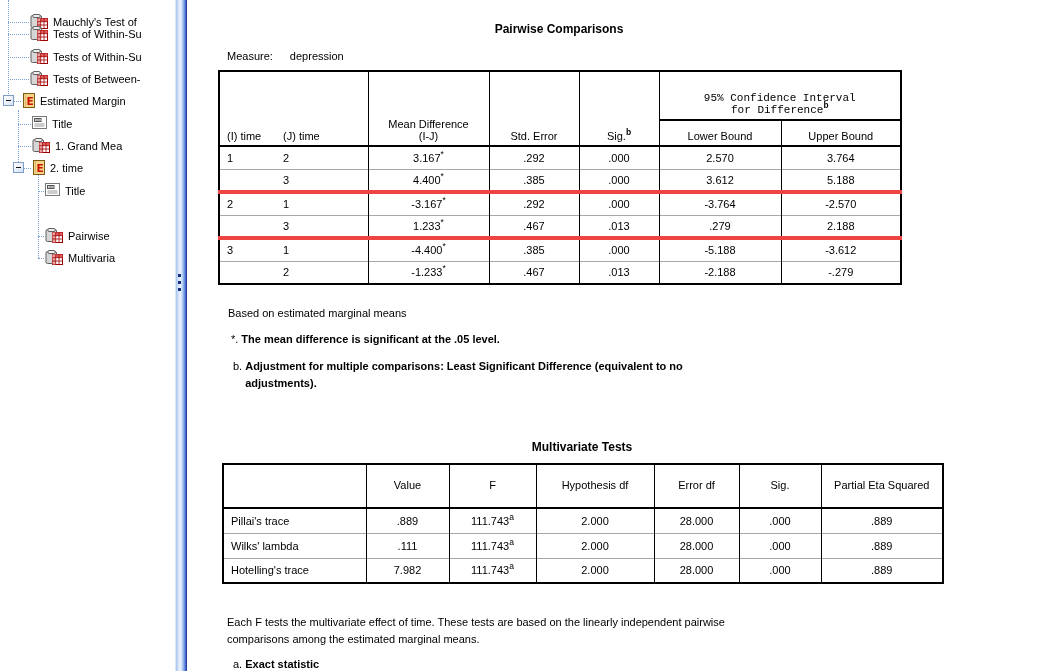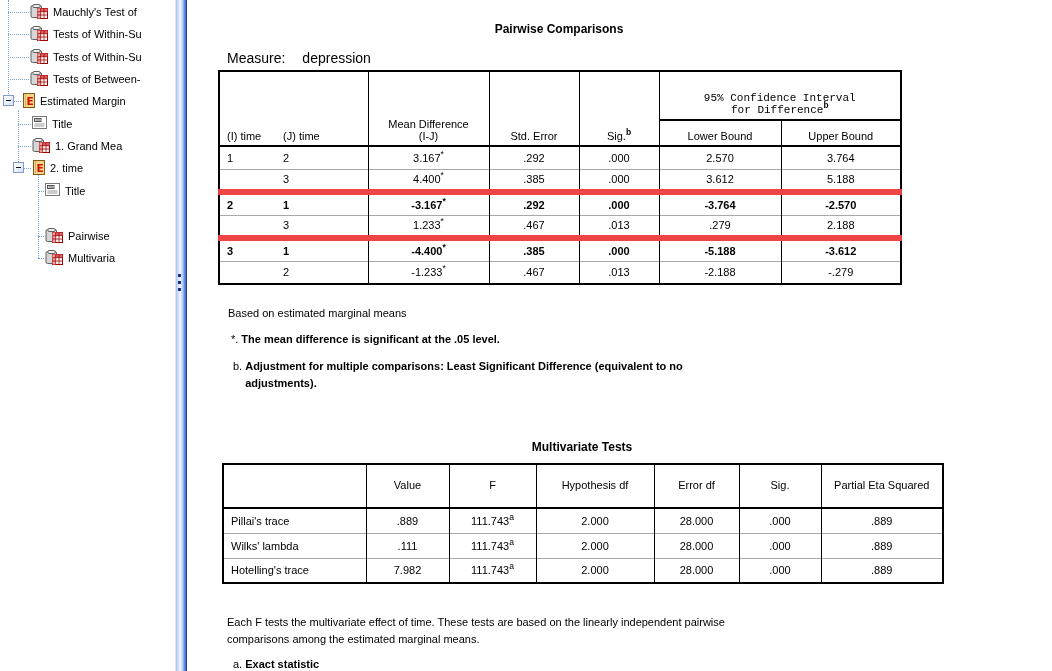--- a/index.html
+++ b/index.html
@@ -20,21 +20,21 @@
   
   #splitter{position:absolute;left:175px;top:0;width:12px;height:671px;
     background:linear-gradient(90deg,#ffffff 0%,#aac4ec 10%,#d8e6fa 30%,#eef4fe 45%,
                #b8d0f2 62%,#6f97e0 78%,#4a6fd4 87%,#1d3a9e 94%,#3a56b0 100%);}
   .sp-dots{position:absolute;left:3px;top:274px;}
   .sp-dots i{display:block;width:3px;height:3px;background:#16307e;margin-bottom:4px;}
 
   
   #content{position:absolute;left:187px;top:0;right:0;bottom:0;background:#fff;overflow:hidden;}
   .out-title{position:absolute;font-size:12px;font-weight:bold;text-align:center;}
-  .measure{position:absolute;font-size:14px;}
+  .measure{position:absolute;font-size:11px;}
   .measure .val{margin-left:17px;}
   .note{position:absolute;font-size:11px;line-height:17px;}
   .fn{position:absolute;font-size:11px;}
   .fn .mk{display:inline-block;vertical-align:top;line-height:17px;}
   .fn .tx{display:inline-block;vertical-align:top;line-height:17px;margin-left:3px;font-weight:bold;}
 
   
   table.spss{position:absolute;border-collapse:collapse;table-layout:fixed;background:#fff;
              font-size:11px;border:2px solid #000;}
   .spss th,.spss td{font-weight:normal;padding:1px 7px;overflow:hidden;}
@@ -46,37 +46,37 @@
   .iw{display:inline-block;width:56px;}
   .mdw{display:inline-block;max-width:88px;}
   .ciw{display:inline-block;max-width:168px;}
   .ci-group{border-bottom:1px solid #000;vertical-align:middle;font-family:Liberation Mono, monospace;}
   sup{font-size:8.5px;line-height:0;vertical-align:super;}
   .spss thead sup{font-weight:bold;}
   #pairwise-table thead tr.h1{height:49px;}
   #pairwise-table thead tr.h2{height:26px;}
   #pairwise-table tbody tr{height:23px;}
   #pairwise-table tbody tr.lt td{border-top:1px solid #a8a8a8;}
-  #pairwise-table tbody tr.g td{border-top:6px solid #ef4444;font-weight:bold;}
+  #pairwise-table tbody tr.g td{border-top:4px solid #ef4444;}
   #multi-table thead tr{height:44px;}
   #multi-table thead th{vertical-align:middle;text-align:center;}
   #multi-table thead th.stub-col{text-align:left;}
   #multi-table tbody tr{height:25px;}
   #multi-table tbody tr + tr td{border-top:1px solid #a8a8a8;}
 </style>
 </head>
 <body>
 
 <div id="app">
 
   <div id="tree-panel">
     <div class="t-trunk" style="left:8px;top:0;height:96px"></div>
     <div class="t-trunk" style="left:18px;top:110px;height:54px"></div>
     <div class="t-trunk" style="left:38px;top:174px;height:84px"></div>
-  <div class="tree-item" style="top: 1px;">
+  <div class="tree-item" style="top: 11px;">
         <span class="t-stub" style="left: 8px; width: 21px;"></span>
         <span class="t-icon" style="left: 30px;"><svg width="18" height="15" viewBox="0 0 18 15">
             <rect x="1" y="1.5" width="10.5" height="12" rx="1.5" fill="#d6d6d6" stroke="#606060"></rect>
             <rect x="3" y="0.5" width="7" height="3" rx="1" fill="#efefef" stroke="#606060"></rect>
             <rect x="7.5" y="4.5" width="10" height="10" fill="#ffffff" stroke="#a00000"></rect>
             <rect x="7.5" y="4.5" width="10" height="3.2" fill="#e06060"></rect>
             <rect x="7.5" y="4.5" width="3" height="10" fill="#e9a0a0"></rect>
             <path d="M7.5 7.7h10M7.5 11h10M10.7 4.5v10M14 4.5v10" stroke="#a00000" stroke-width="0.8" fill="none"></path>
           </svg></span>
         <span class="t-label" style="left: 53px;">Mauchly's Test of</span>

